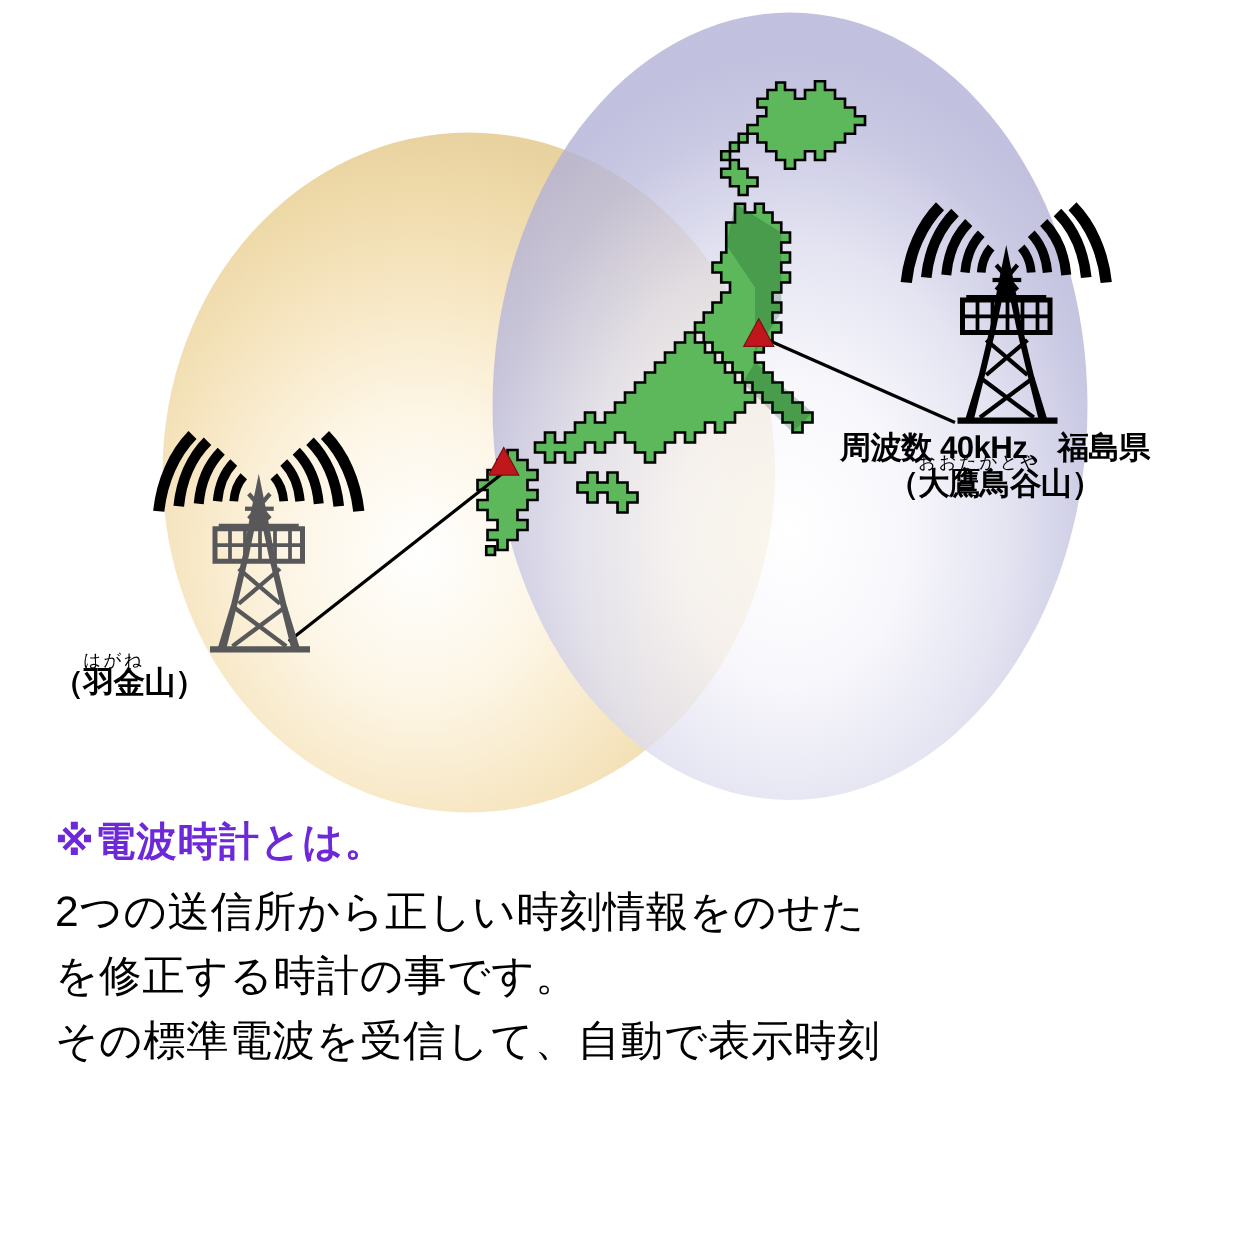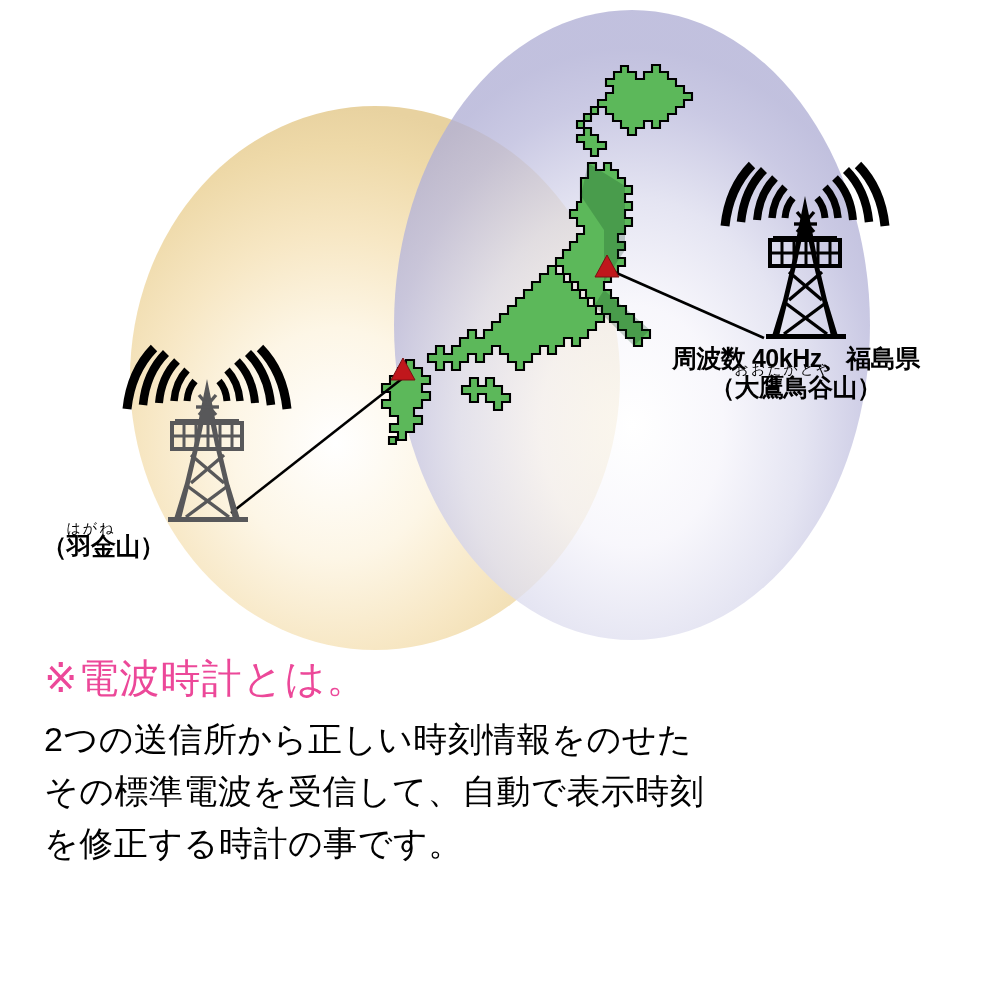--- a/index.html
+++ b/index.html
@@ -77,26 +77,26 @@
   #callout-60 { left: 42px; top: 530px; }
 
   
   #caption {
     position: absolute;
     left: 44px;
     top: 655px;
     width: 900px;
   }
   #caption .heading {
-    font-size: 40px;
+    font-size: 32px;
     line-height: 1.18;
     letter-spacing: 1px;
     margin: 0 0 12px 0;
-    font-weight: normal;
-    color: #ec4899;
+    font-weight: bold;
+    color: #6d28d9;
   }
   #caption .body-line {
     font-size: 34px;
     line-height: 1.52;
     letter-spacing: 0.5px;
     color: #000;
     white-space: nowrap;
   }
 </style>
 </head>
@@ -310,17 +310,17 @@
 
     <div class="callout" id="callout-60">
       <div class="line-sub"><span>（</span><span class="ruby-wrap"><span class="rt">はがね</span><span>羽金</span></span><span>山）</span></div>
     </div>
 
   </div>
 
   <div id="caption">
     <div class="heading">※電波時計とは。</div>
     <div class="body-line">2つの送信所から正しい時刻情報をのせた</div>
+    <div class="body-line">を修正する時計の事です。</div>
     <div class="body-line">その標準電波を受信して、自動で表示時刻</div>
-    <div class="body-line">を修正する時計の事です。</div>
   </div>
 
 </div>
 
 </body></html>

